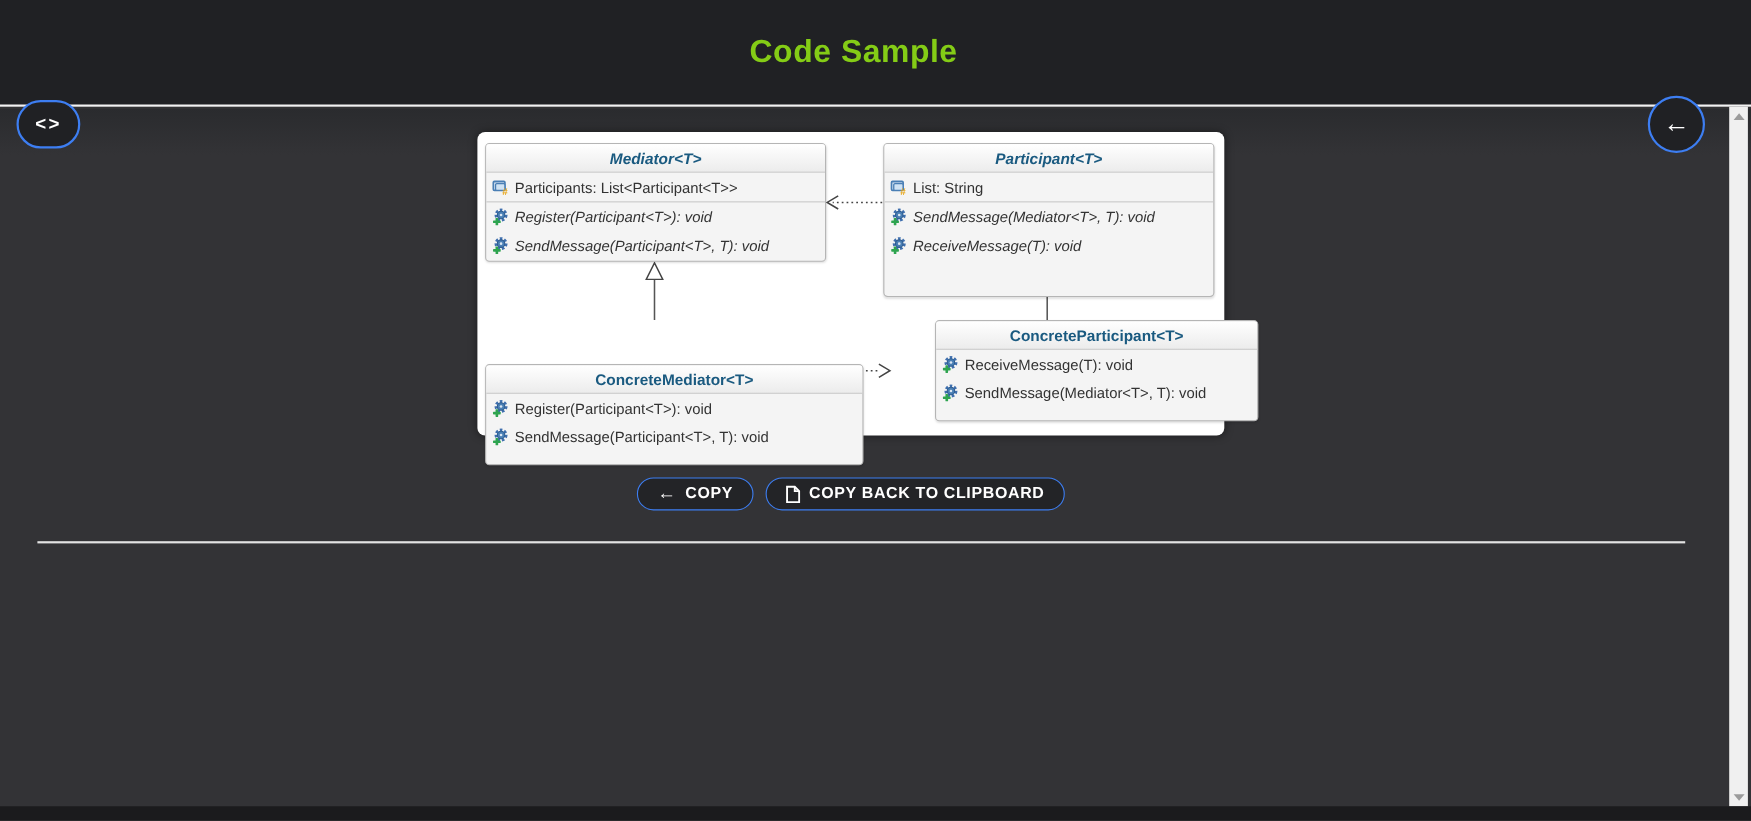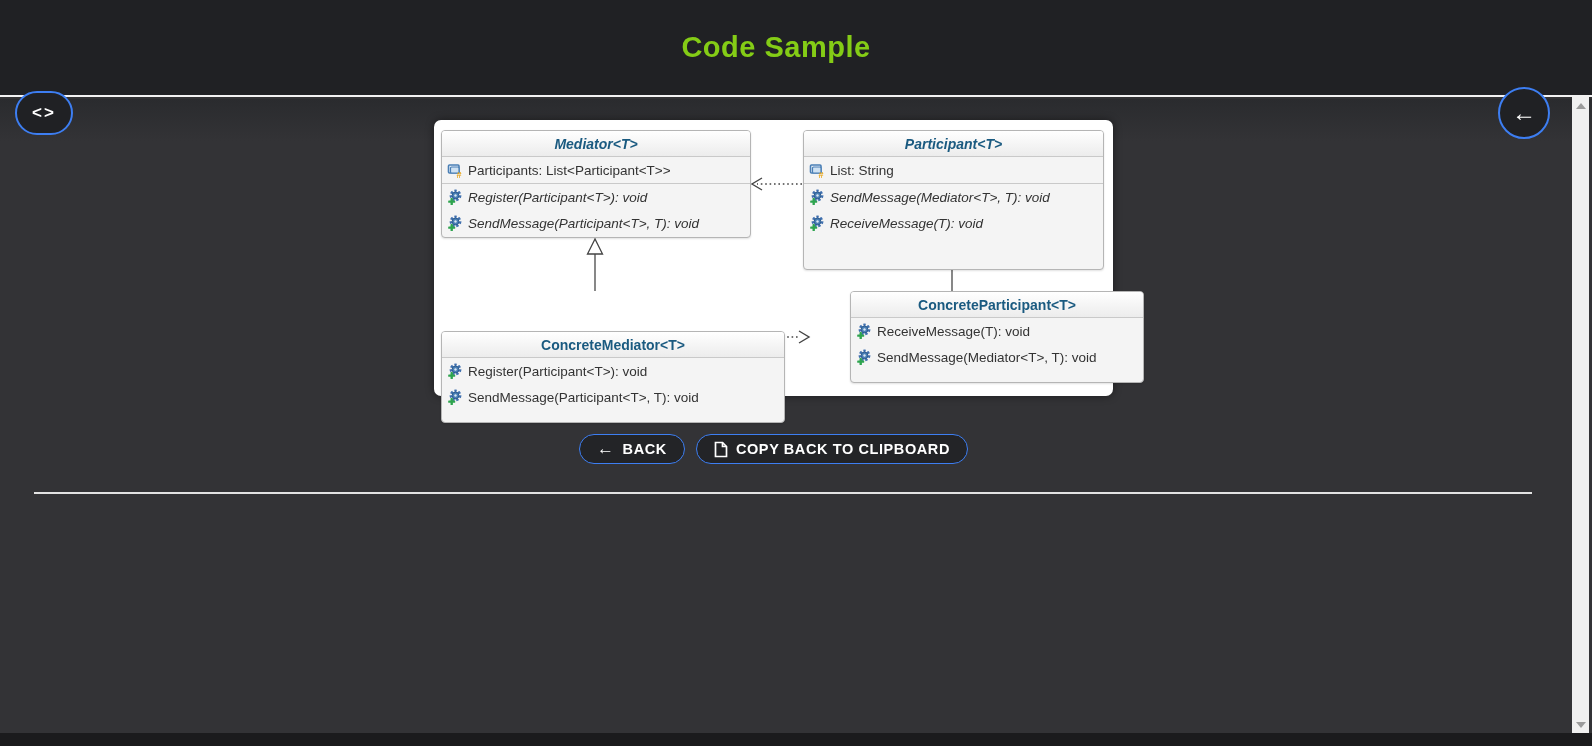--- a/index.html
+++ b/index.html
@@ -280,21 +280,21 @@
             <span>SendMessage(Mediator&lt;T&gt;, T): void</span>
           </div>
         </div>
     </div>
 
   </div>
 
   <div class="actions-row">
     <button class="pill-btn">
       <span class="btn-arrow">←</span>
-      <span>BACK</span>
+      <span>COPY</span>
     </button>
     <button class="pill-btn">
       <svg width="14" height="17" viewBox="0 0 14 17">
         <path d="M1.5 1.5 H8.5 L12.5 5.5 V15.5 H1.5 Z" fill="none" stroke="#ffffff" stroke-width="1.7"></path>
         <path d="M8.5 1.5 V5.5 H12.5" fill="none" stroke="#ffffff" stroke-width="1.7"></path>
       </svg>
       <span>COPY BACK TO CLIPBOARD</span>
     </button>
   </div>
 

